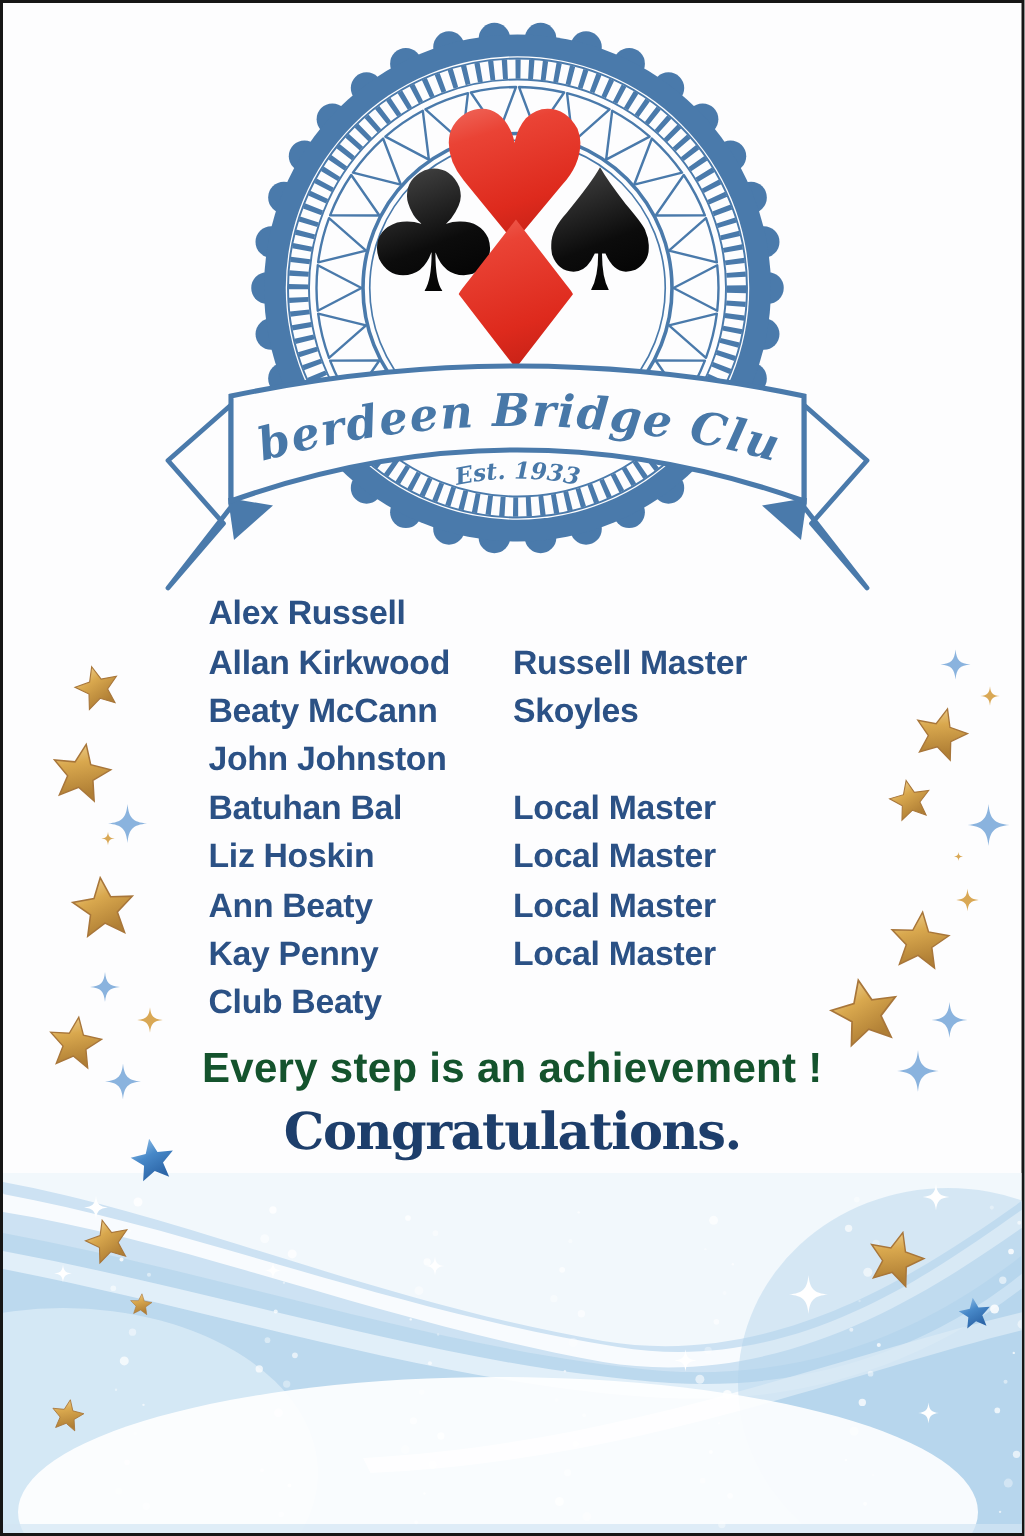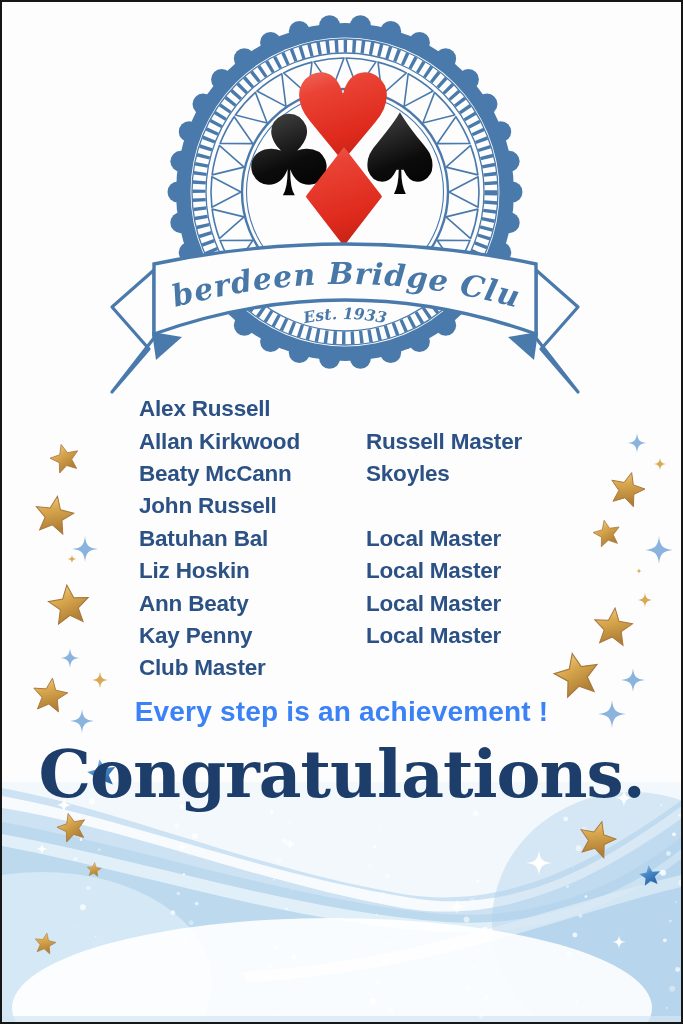--- a/index.html
+++ b/index.html
@@ -8,33 +8,33 @@
     background:#fdfdfe;border:2px solid #161616;overflow:hidden;
     font-family:"Liberation Sans",sans-serif;
   }
   svg{position:absolute;left:0;top:0;pointer-events:none;}
   .badge{width:683px;height:420px;}
   .waves{top:780px;width:683px;height:244px;}
   .decor{width:683px;height:1024px;}
   .members{
     position:absolute;left:137px;top:391px;width:520px;
   }
-  .member-row{display:flex;height:32.4px;align-items:center;gap:24px;}
+  .member-row{display:flex;height:32.4px;align-items:center;}
   .member-name{width:203px;}
   .member-name,.member-rank{
     font-size:22.5px;font-weight:bold;color:#2b5185;letter-spacing:-0.2px;
     white-space:nowrap;
   }
   .tagline{
     position:absolute;top:694px;left:0;width:100%;text-align:center;
-    font-size:28px;font-weight:bold;color:#3b82f6;letter-spacing:0.2px;z-index:3;
+    font-size:28px;font-weight:bold;color:#14532d;letter-spacing:0.2px;z-index:3;
   }
   .headline{
     position:absolute;top:733px;left:0;width:100%;text-align:center;
-    font-family:"DejaVu Serif",serif;font-size:66px;font-weight:bold;
+    font-family:"DejaVu Serif",serif;font-size:34px;font-weight:bold;
     color:#1d3e6b;z-index:3;letter-spacing:-1px;
   }
   .banner-script{
     font-family:"DejaVu Serif",serif;font-style:italic;font-weight:bold;
     fill:#4878a8;
   }
   .suit{font-family:"DejaVu Sans",sans-serif;}
 </style>
 </head>
 <body>
@@ -151,40 +151,40 @@
     </div>
     <div class="member-row">
       <span class="member-name">Allan Kirkwood</span>
       <span class="member-rank">Russell Master</span>
     </div>
     <div class="member-row">
       <span class="member-name">Beaty McCann</span>
       <span class="member-rank">Skoyles</span>
     </div>
     <div class="member-row">
-      <span class="member-name">John Russell</span>
+      <span class="member-name">John Johnston</span>
     </div>
     <div class="member-row">
       <span class="member-name">Batuhan Bal</span>
       <span class="member-rank">Local Master</span>
     </div>
     <div class="member-row">
       <span class="member-name">Liz Hoskin</span>
       <span class="member-rank">Local Master</span>
     </div>
     <div class="member-row">
       <span class="member-name">Ann Beaty</span>
       <span class="member-rank">Local Master</span>
     </div>
     <div class="member-row">
       <span class="member-name">Kay Penny</span>
       <span class="member-rank">Local Master</span>
     </div>
     <div class="member-row">
-      <span class="member-rank">Club Master</span>
+      <span class="member-rank">Club Beaty</span>
     </div>
   </div>
 
   <div class="tagline">Every step is an achievement !</div>
   <div class="headline">Congratulations.</div>
 
   <svg class="waves" viewBox="0 0 683 244">
     <rect x="0" y="0" width="683" height="244" fill="#f2f8fc"></rect>
     <path d="M0,6 C120,28 250,86 400,112 C520,132 620,60 683,16 L683,244 L0,244 Z" fill="#cde2f3"></path>
     <path d="M0,40 C150,68 300,120 440,132 C560,140 640,86 683,52 L683,244 L0,244 Z" fill="#b9d7ec" opacity="0.85"></path>

